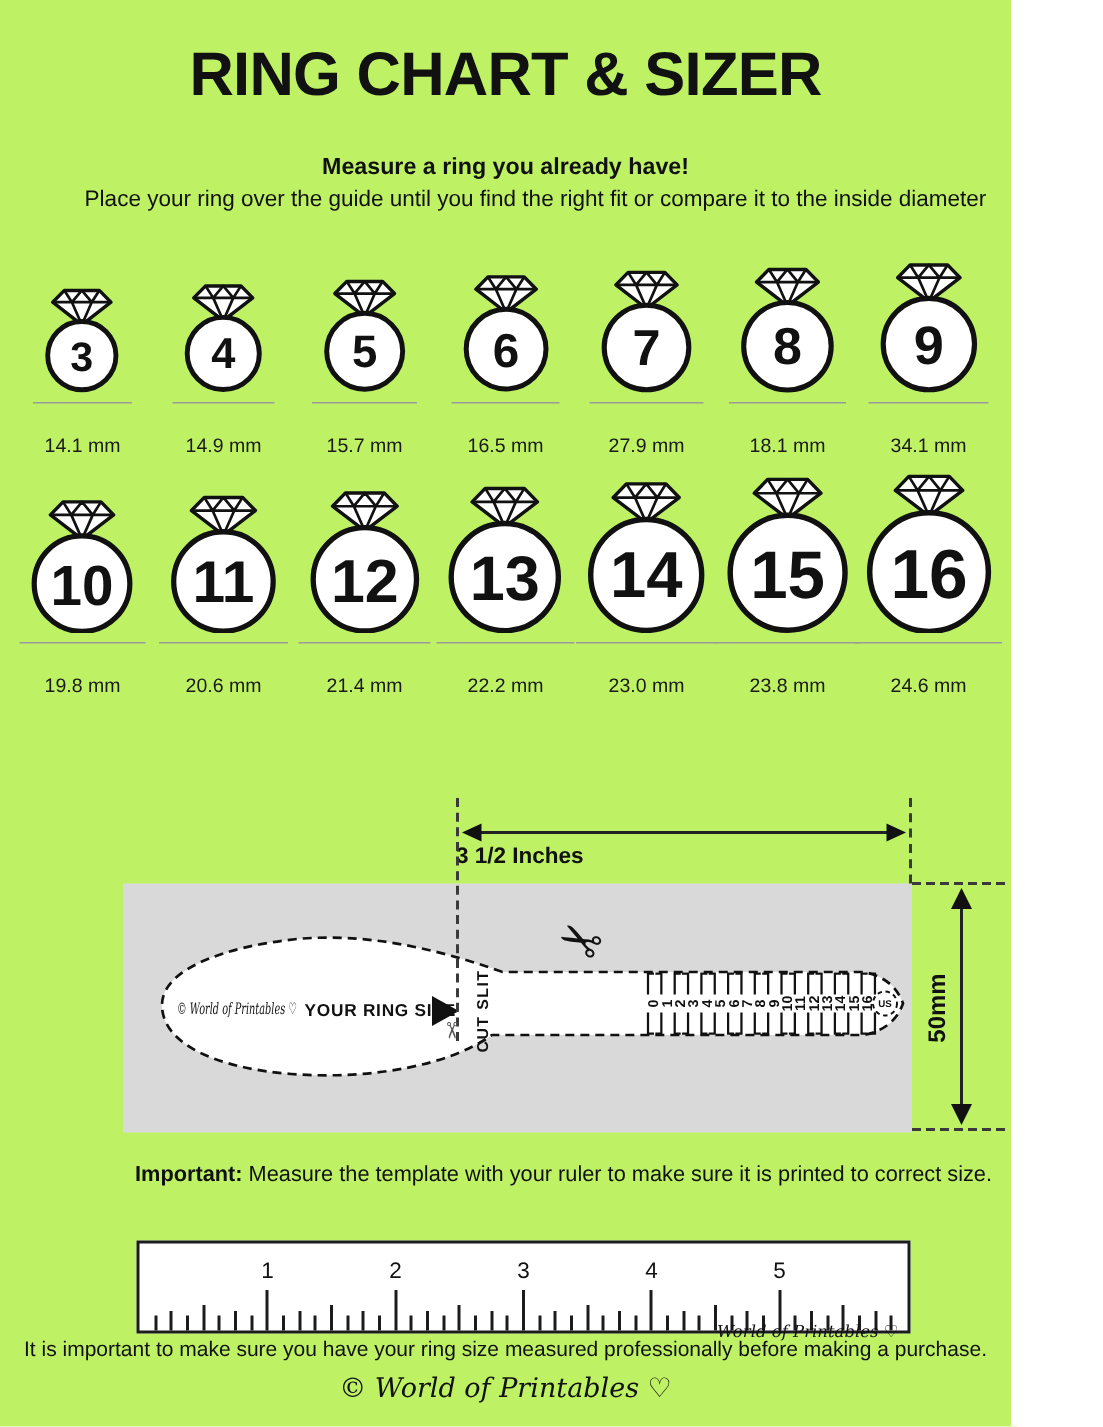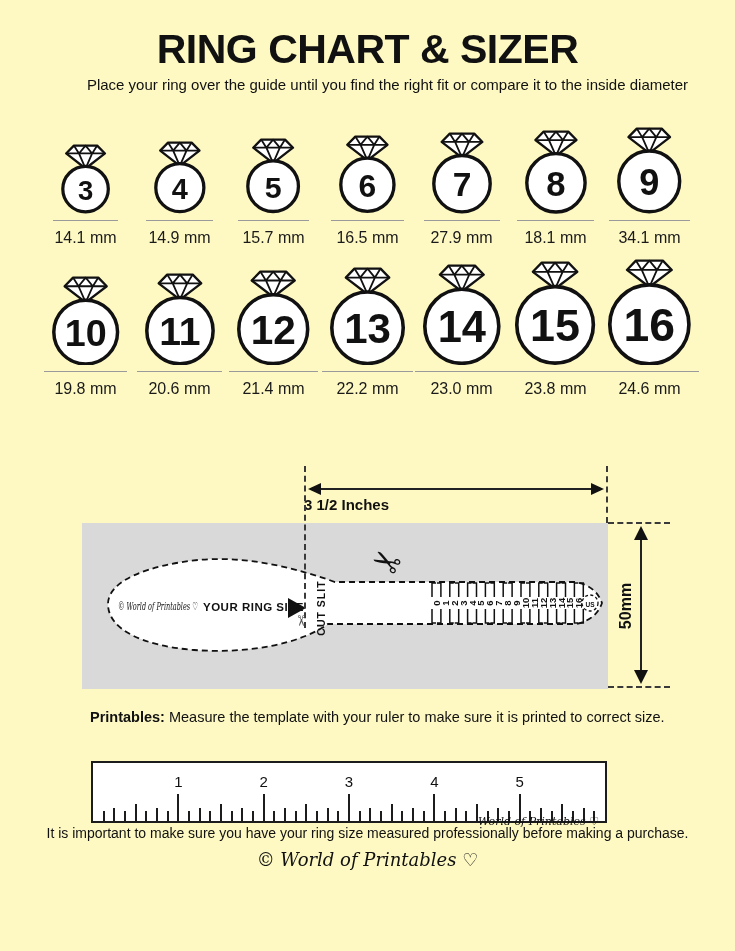--- a/index.html
+++ b/index.html
@@ -1,28 +1,28 @@
 <!DOCTYPE html>
 <html><head>
 <meta charset="utf-8">
 <style>
   html,body{margin:0;padding:0;background:#fff;}
-  #page{width:735px;height:951px;background:#fef9c3;color:#111;
+  #page{width:674px;height:951px;background:#bef264;color:#111;
         font-family:"Liberation Sans",sans-serif;position:relative;overflow:hidden;}
   .center{text-align:center;}
   h1{margin:26px 0 0;text-align:center;font-size:41px;font-weight:700;letter-spacing:-.5px;}
   .sub1{margin-top:30px;font-size:15.5px;font-weight:700;}
   .sub2{margin-top:3px;font-size:15px;padding-left:40px;}
   
   .rings{margin-top:34px;}
   .ring-row{display:flex;justify-content:center;align-items:flex-end;}
   .ring-row + .ring-row{margin-top:12px;}
   .ring-col{width:94px;display:flex;flex-direction:column;align-items:center;}
   .ring-underline{height:1px;background:#9a9a9a;margin-top:6px;}
-  .ring-mm{margin-top:8px;font-size:16px;color:#1a1a1a;}
+  .ring-mm{margin-top:20px;font-size:13px;color:#1a1a1a;}
   
   .sizer-section{position:relative;height:252px;margin-top:46px;}
   .vdash{position:absolute;border-left:2px dashed #3a3a3a;width:0;}
   .vdash.left{left:304px;top:22px;height:162px;z-index:5;}
   .vdash.right{left:606px;top:22px;height:57px;}
   .hdash{position:absolute;border-top:2px dashed #3a3a3a;height:0;width:62px;left:608px;}
   .hdash.top{top:78px;} .hdash.bot{top:242px;}
   .dim-h{position:absolute;left:310px;top:44px;width:292px;height:0;border-top:2px solid #222;}
   .dim-h::before,.dim-h::after{content:"";position:absolute;top:-7px;width:0;height:0;
       border-top:6px solid transparent;border-bottom:6px solid transparent;}
@@ -57,20 +57,21 @@
   .f2{margin-top:2px;font-size:14px;}
   .f-brand{margin-top:8px;font-size:18px;}
   svg text{fill:#111;}
 </style>
 </head>
 <body>
 
 <div id="page">
 
   <h1>RING CHART &amp; SIZER</h1>
+  <div class="center sub1">Measure a ring you already have!</div>
   <div class="center sub2">Place your ring over the guide until you find the right fit or compare it to the inside diameter</div>
 
   <div class="rings">
     <div class="ring-row">
         <div class="ring-col">
           <svg viewBox="0 0 57.120000000000005 69.648128" width="57.120000000000005" height="69.648128">
             <path d="M 16.907520000000005 1.6 L 40.21248 1.6 L 47.9808 9.461813759999998 L 28.560000000000002 24.528127999999995 L 9.139200000000002 9.461813759999998 Z" fill="#fff" stroke="#111" stroke-width="2.3" stroke-linejoin="round"></path>
             <path d="M 9.139200000000002 9.461813759999998 L 47.9808 9.461813759999998 M 16.907520000000005 1.6 L 21.956928 9.461813759999998 L 28.560000000000002 1.6 L 35.163072 9.461813759999998 L 40.21248 1.6 M 21.956928 9.461813759999998 L 28.560000000000002 24.528127999999995 M 35.163072 9.461813759999998 L 28.560000000000002 24.528127999999995" fill="none" stroke="#111" stroke-width="1.8" stroke-linejoin="round"></path>
             <circle cx="28.560000000000002" cy="45.088128" r="22.76" fill="#fff" stroke="#111" stroke-width="3.23856"></circle>
             <text x="28.560000000000002" y="46.088128" text-anchor="middle" dominant-baseline="central" font-size="27.507200000000005" font-weight="700">3</text>
@@ -289,21 +290,21 @@
     <div class="hdash top"></div>
     <div class="hdash bot"></div>
     <div class="dim-v"></div>
     <div class="dim-v-label">50mm</div>
 
     <span class="big-scissors">✂</span>
     <span class="small-scissors">✂</span>
   </div>
 
   <div class="important">
-    <b>Printables:</b><span> Measure the template with your ruler to make sure it is printed to correct size.</span>
+    <b>Important:</b><span> Measure the template with your ruler to make sure it is printed to correct size.</span>
   </div>
 
   <div class="ruler">
     <div id="rulerTicks">
         <span class="rtick" style="left: 9.66667px; height: 10px;"></span>
         <span class="rtick" style="left: 20.3333px; height: 13px;"></span>
         <span class="rtick" style="left: 31px; height: 10px;"></span>
         <span class="rtick" style="left: 41.6667px; height: 17px;"></span>
         <span class="rtick" style="left: 52.3333px; height: 10px;"></span>
         <span class="rtick" style="left: 63px; height: 13px;"></span>

